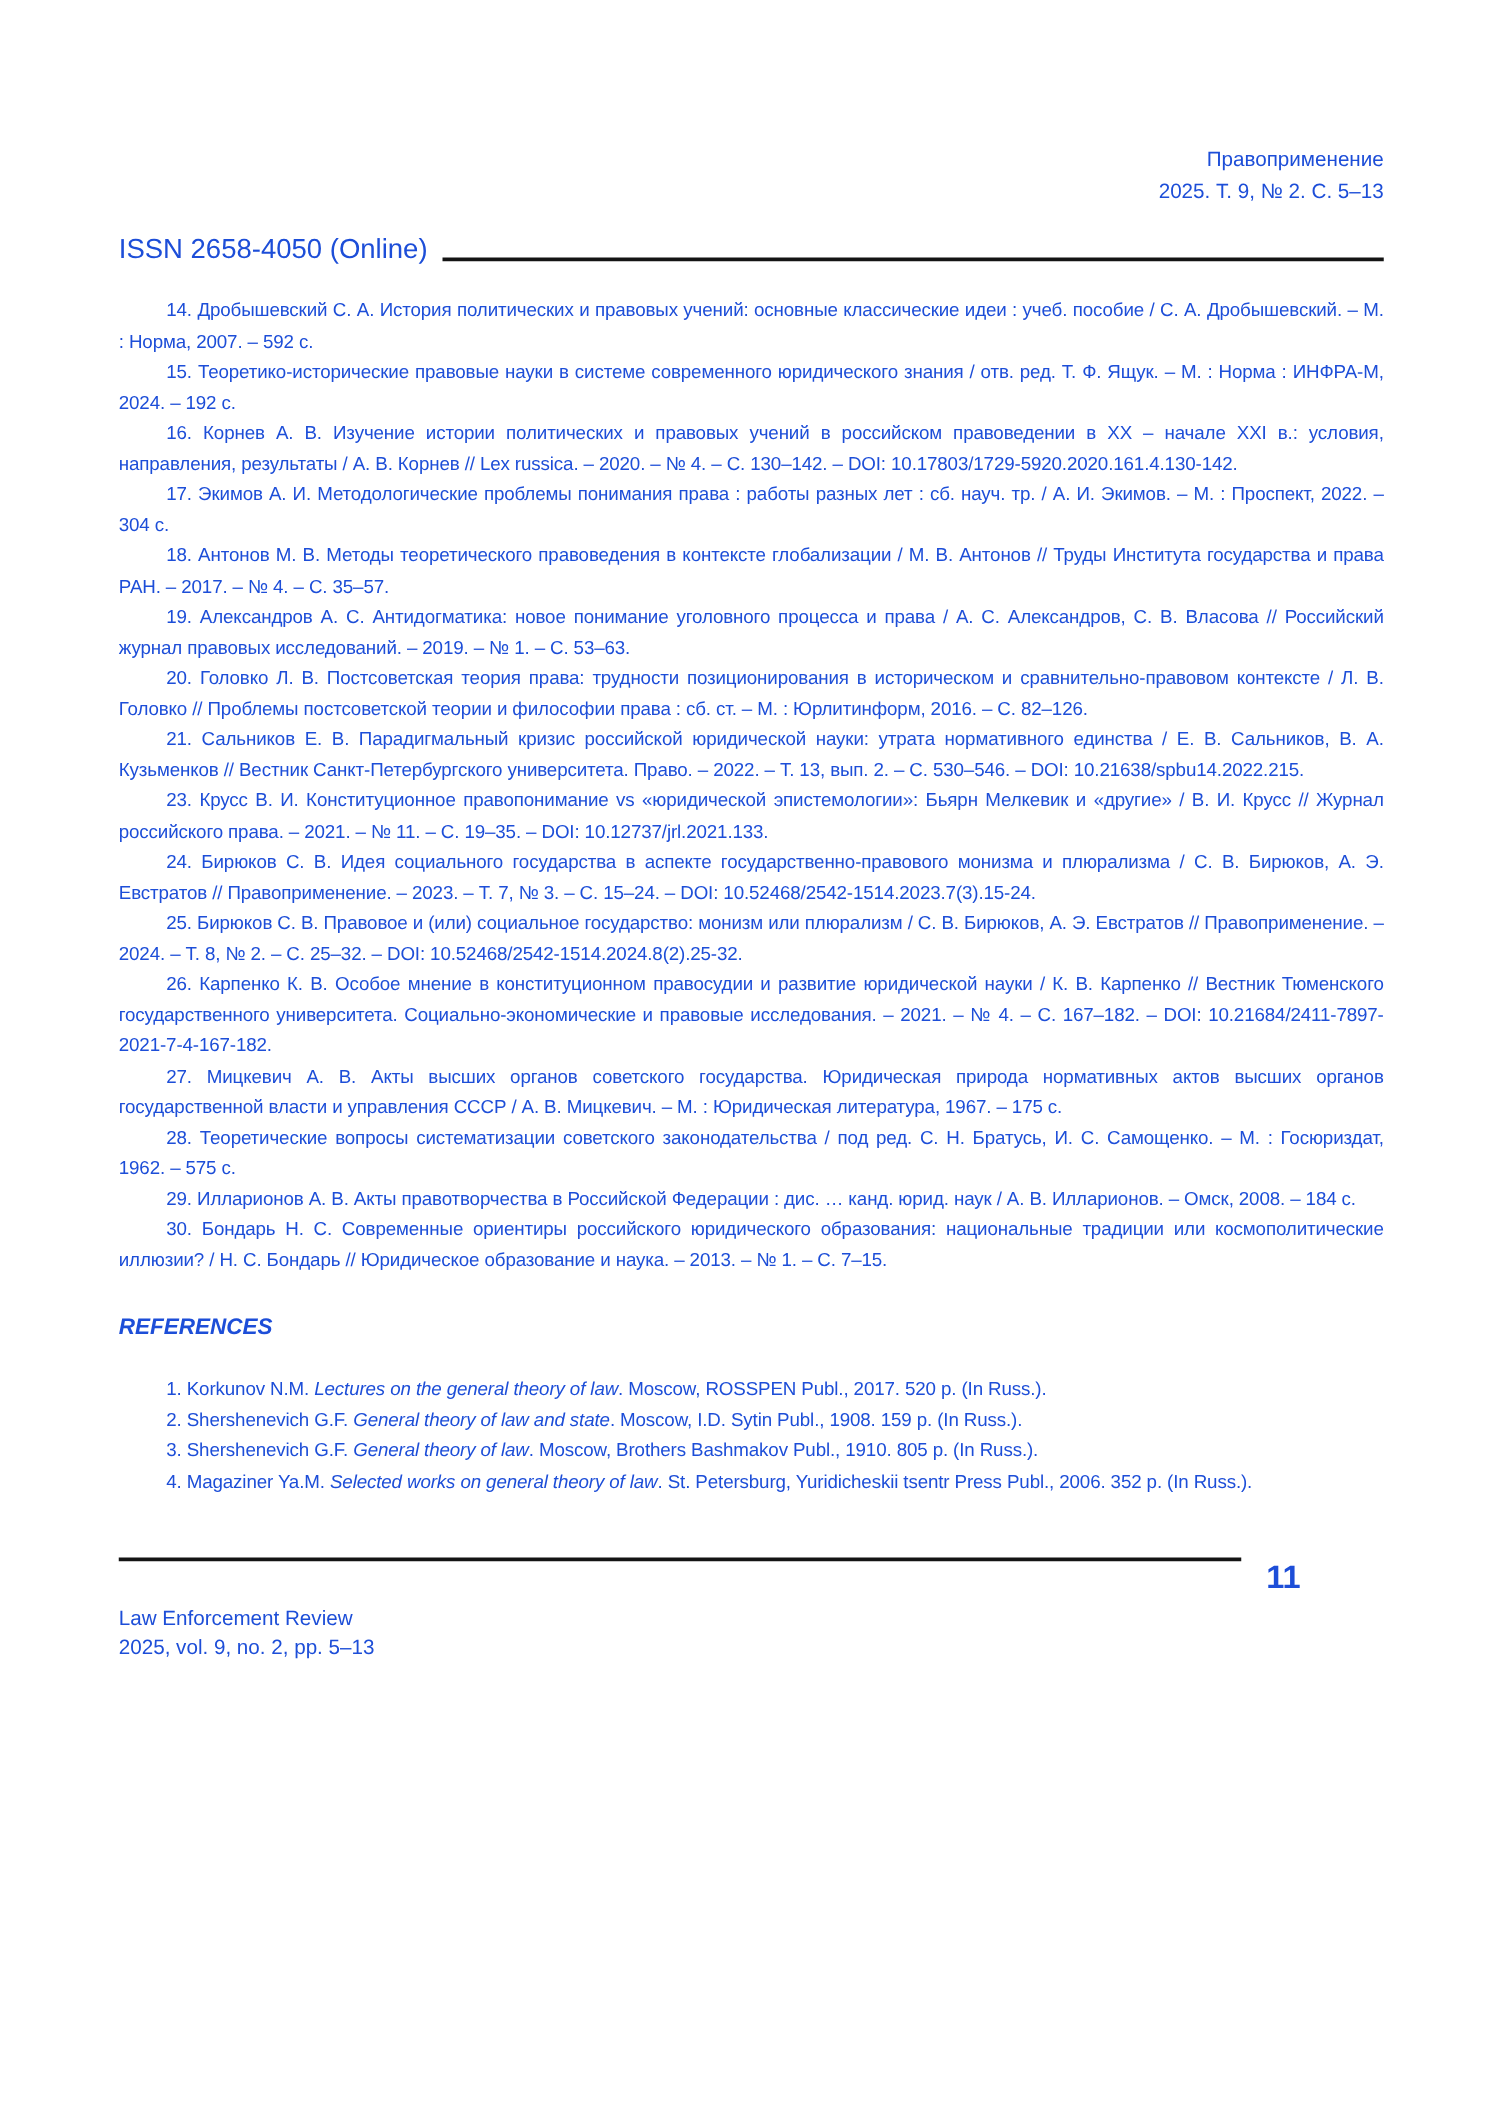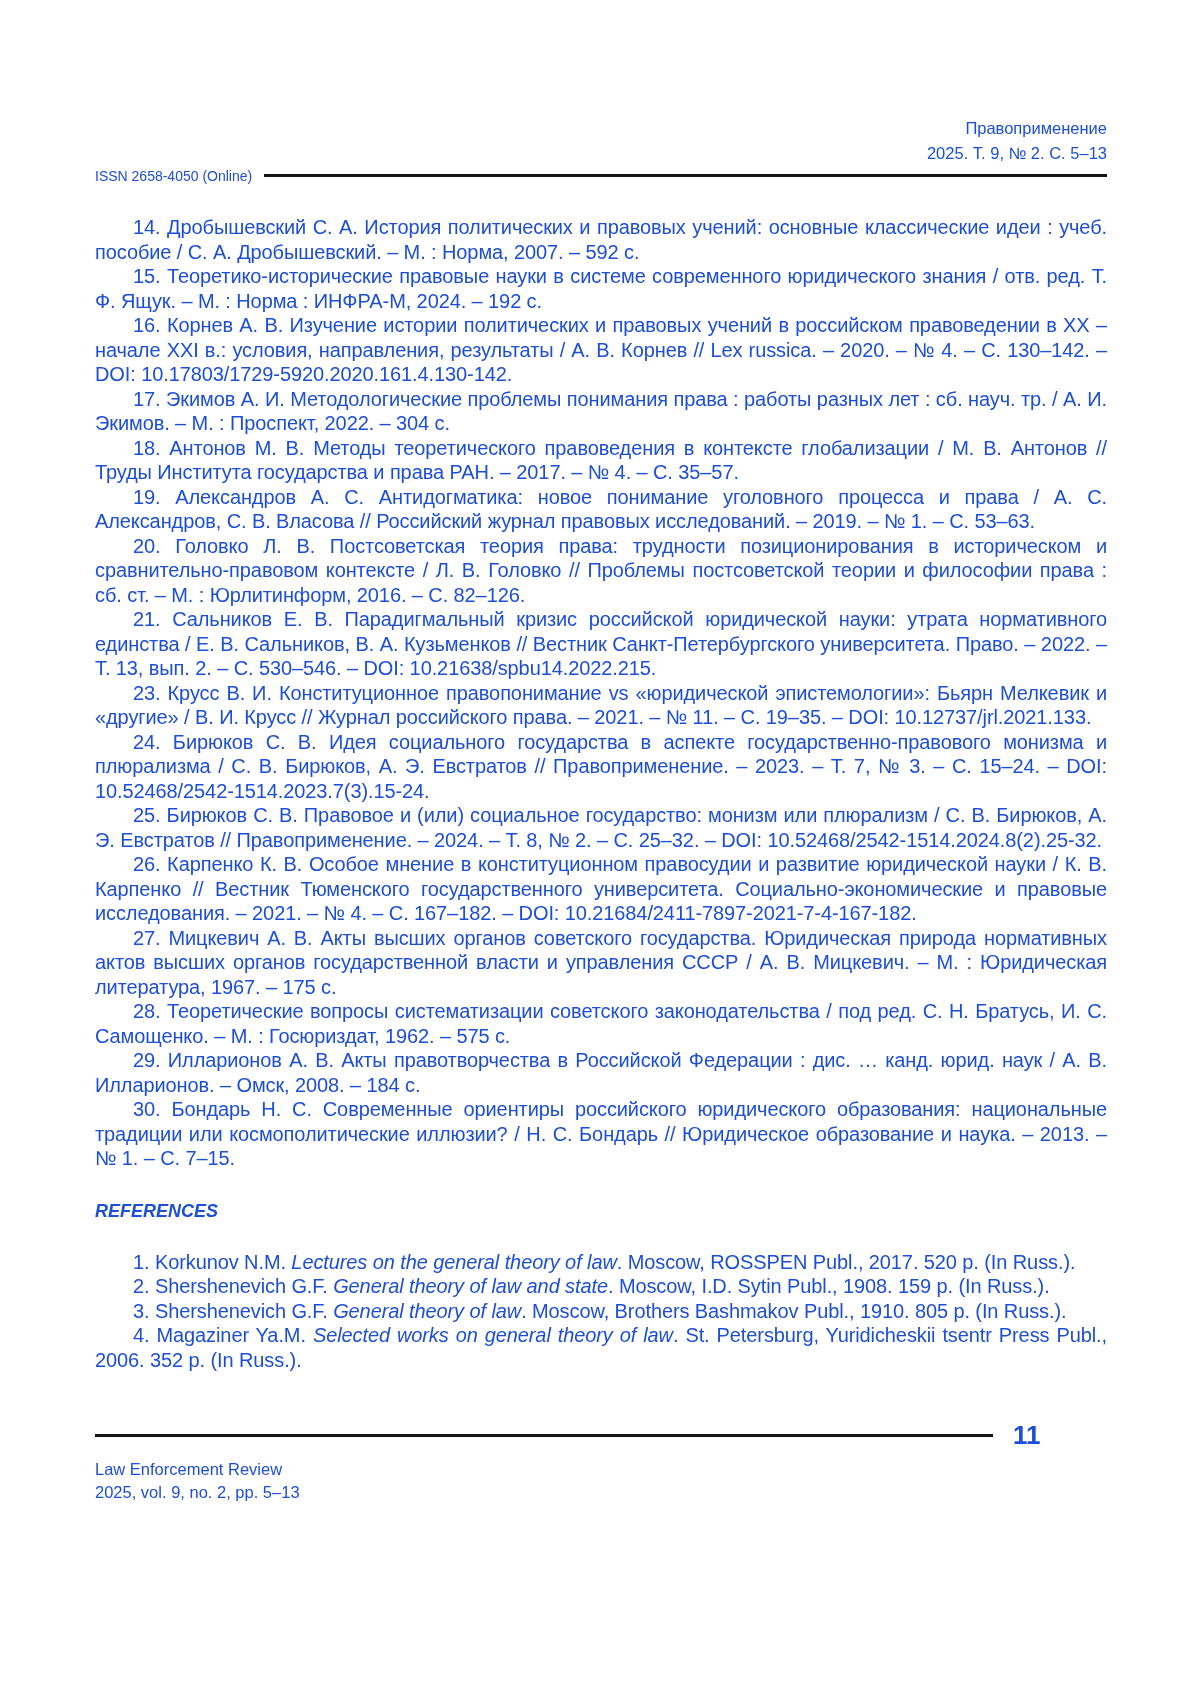--- a/index.html
+++ b/index.html
@@ -24,61 +24,60 @@
   }
   
   .header-journal {
     padding-top: 116px;
     text-align: right;
     font-size: 16.5px;
     line-height: 25px;
   }
   .issn-row {
     display: flex;
-    align-items: center;
-    margin-top: 0;
-    font-size: 14px;
+    align-items: flex-end;
+    margin-top: 22px;
+    font-size: 22px;
     line-height: 21px;
   }
   .issn-text { white-space: nowrap; }
   .header-rule {
     flex: 1;
     height: 0;
     border-top: 3px solid #141414;
     margin-left: 12px;
     margin-top: -2px;
   }
   
   .bib {
     margin-top: 28px;
   }
   .bib p, .refs p {
     margin: 0;
-    font-size: 20px;
+    font-size: 15px;
     line-height: 24.5px;
     text-align: justify;
     text-indent: 38px;
     letter-spacing: -0.1px;
   }
   .refs-heading {
     margin-top: 28px;
     text-align: left;
     font-weight: bold;
     font-style: italic;
     font-size: 18px;
     line-height: 25px;
   }
   .refs {
     margin-top: 26px;
   }
   .refs p em { font-style: italic; }
   
   .footer-row {
     display: flex;
-    align-items: center;
     margin-top: 48px;
     height: 30px;
   }
   .footer-rule {
     width: 898px;
     height: 0;
     border-top: 3px solid #141414;
   }
   .page-number {
     margin-left: 20px;

